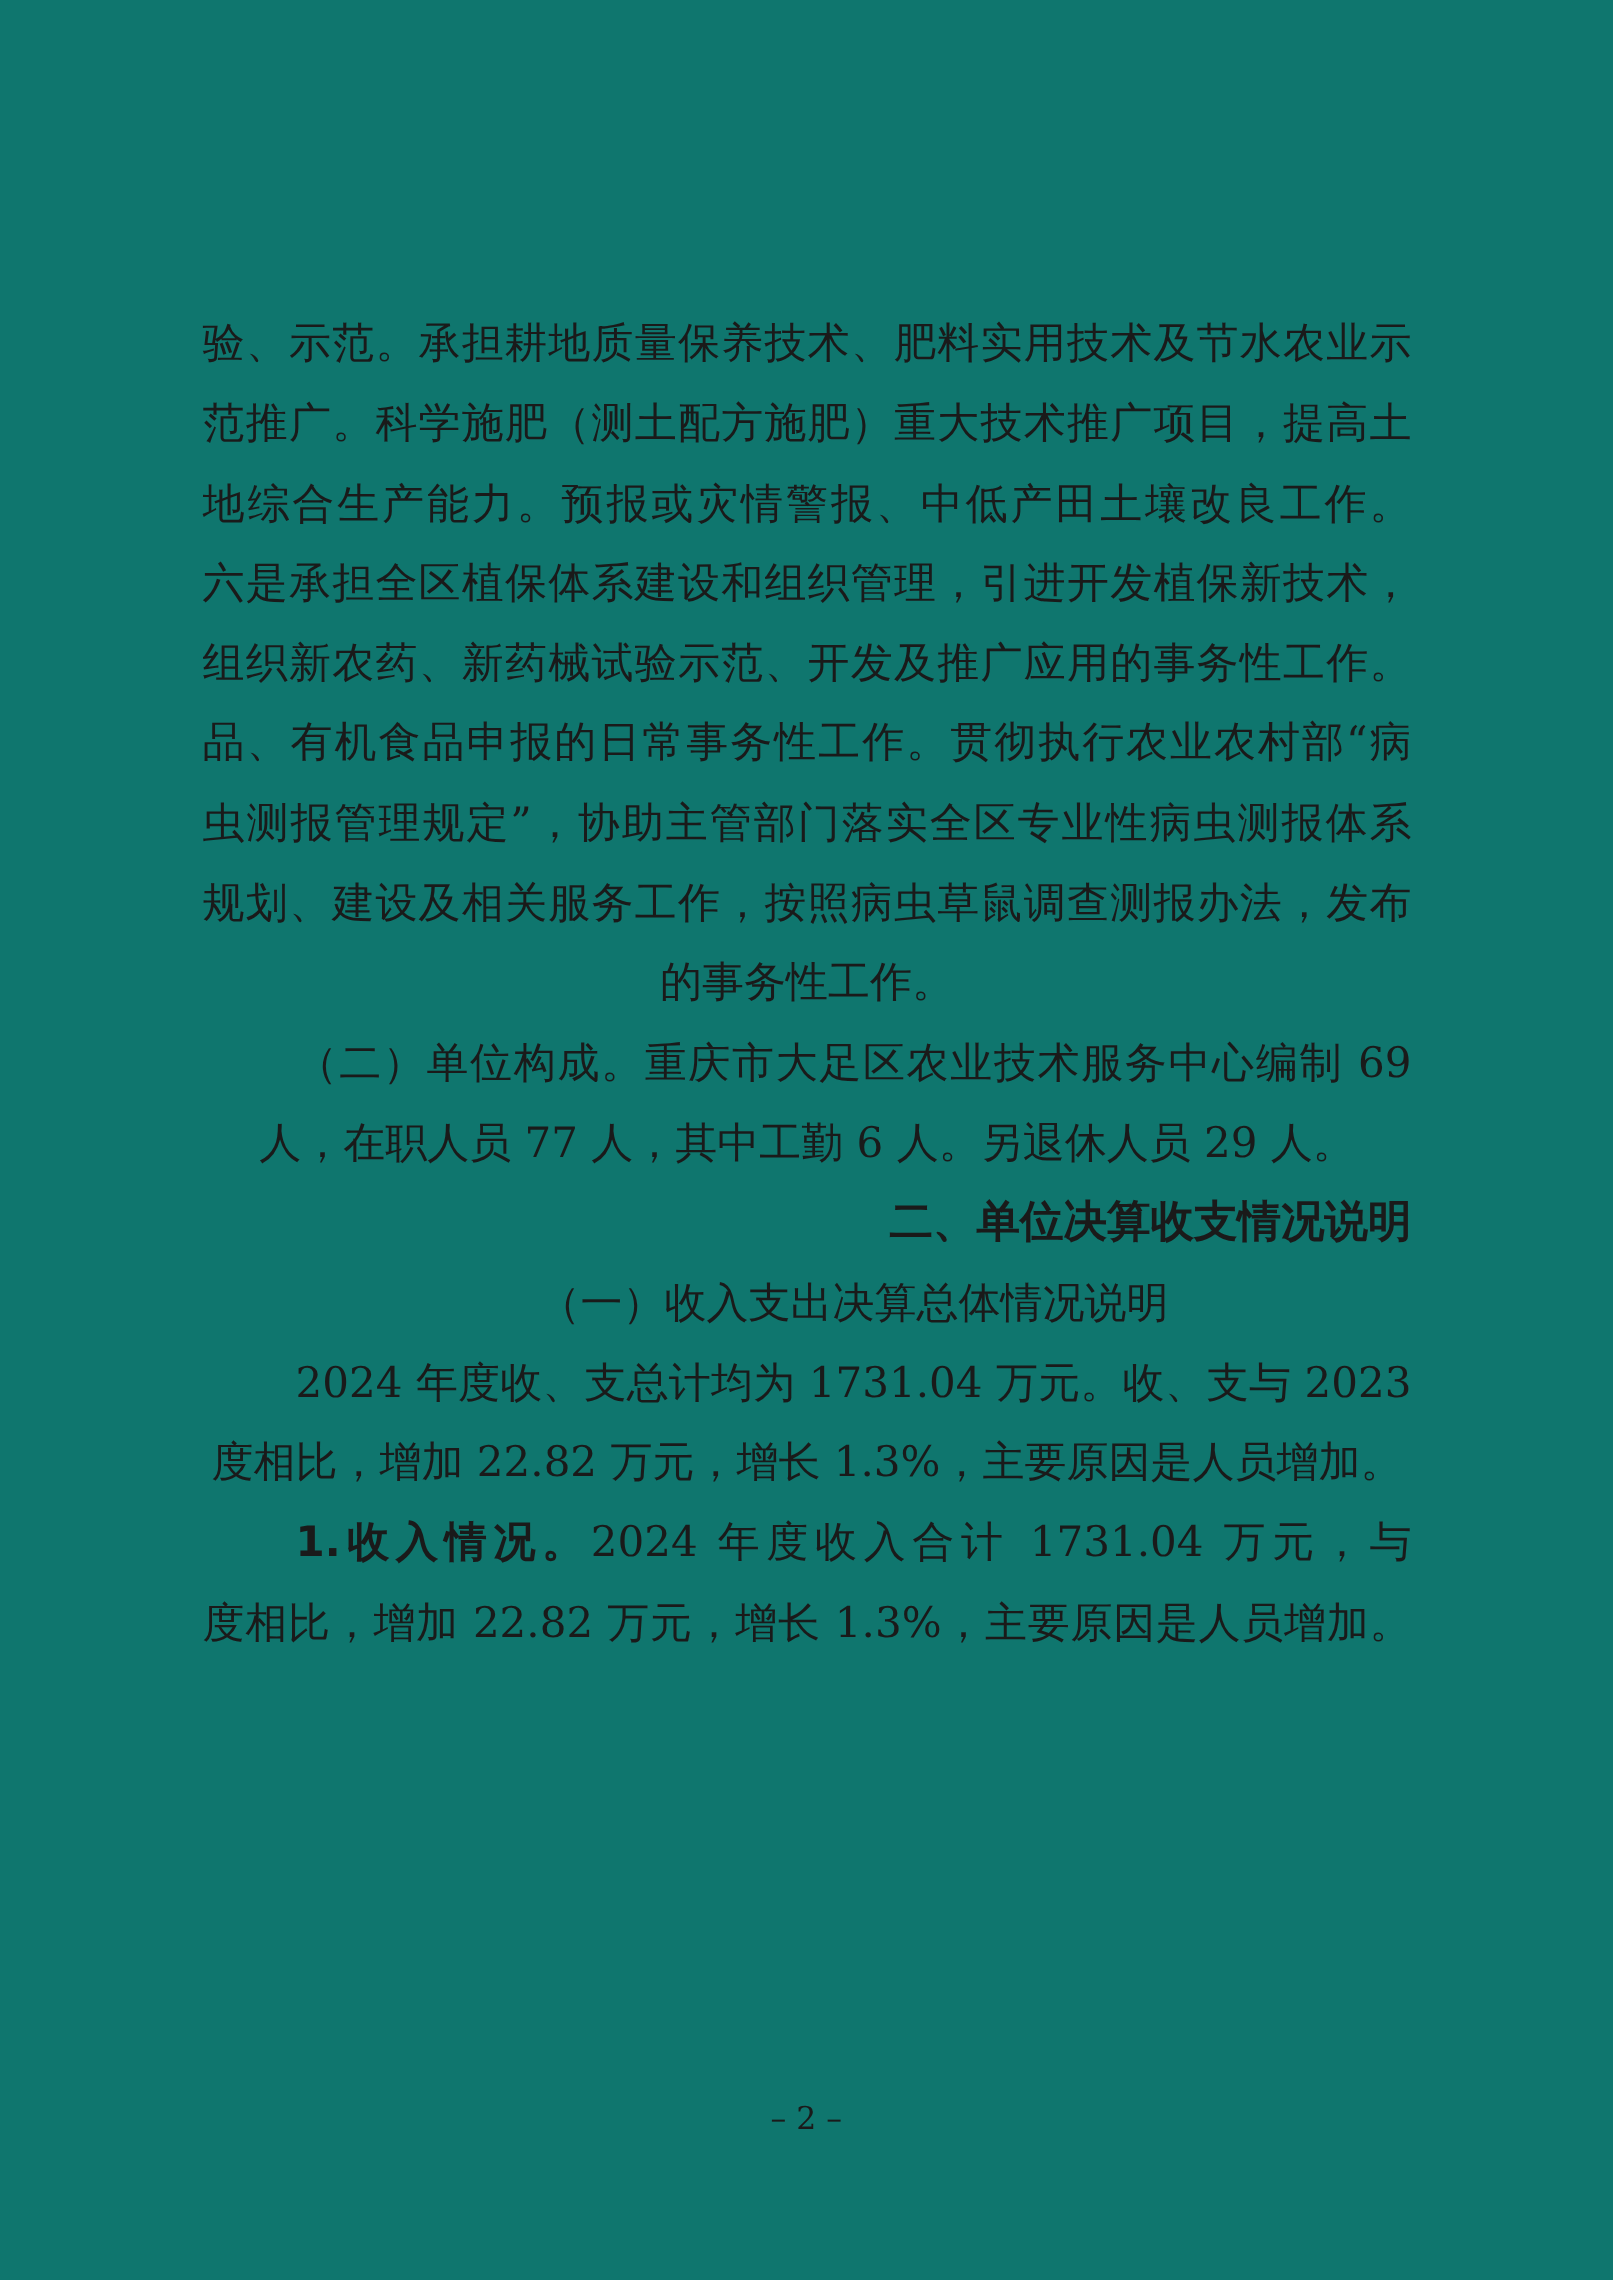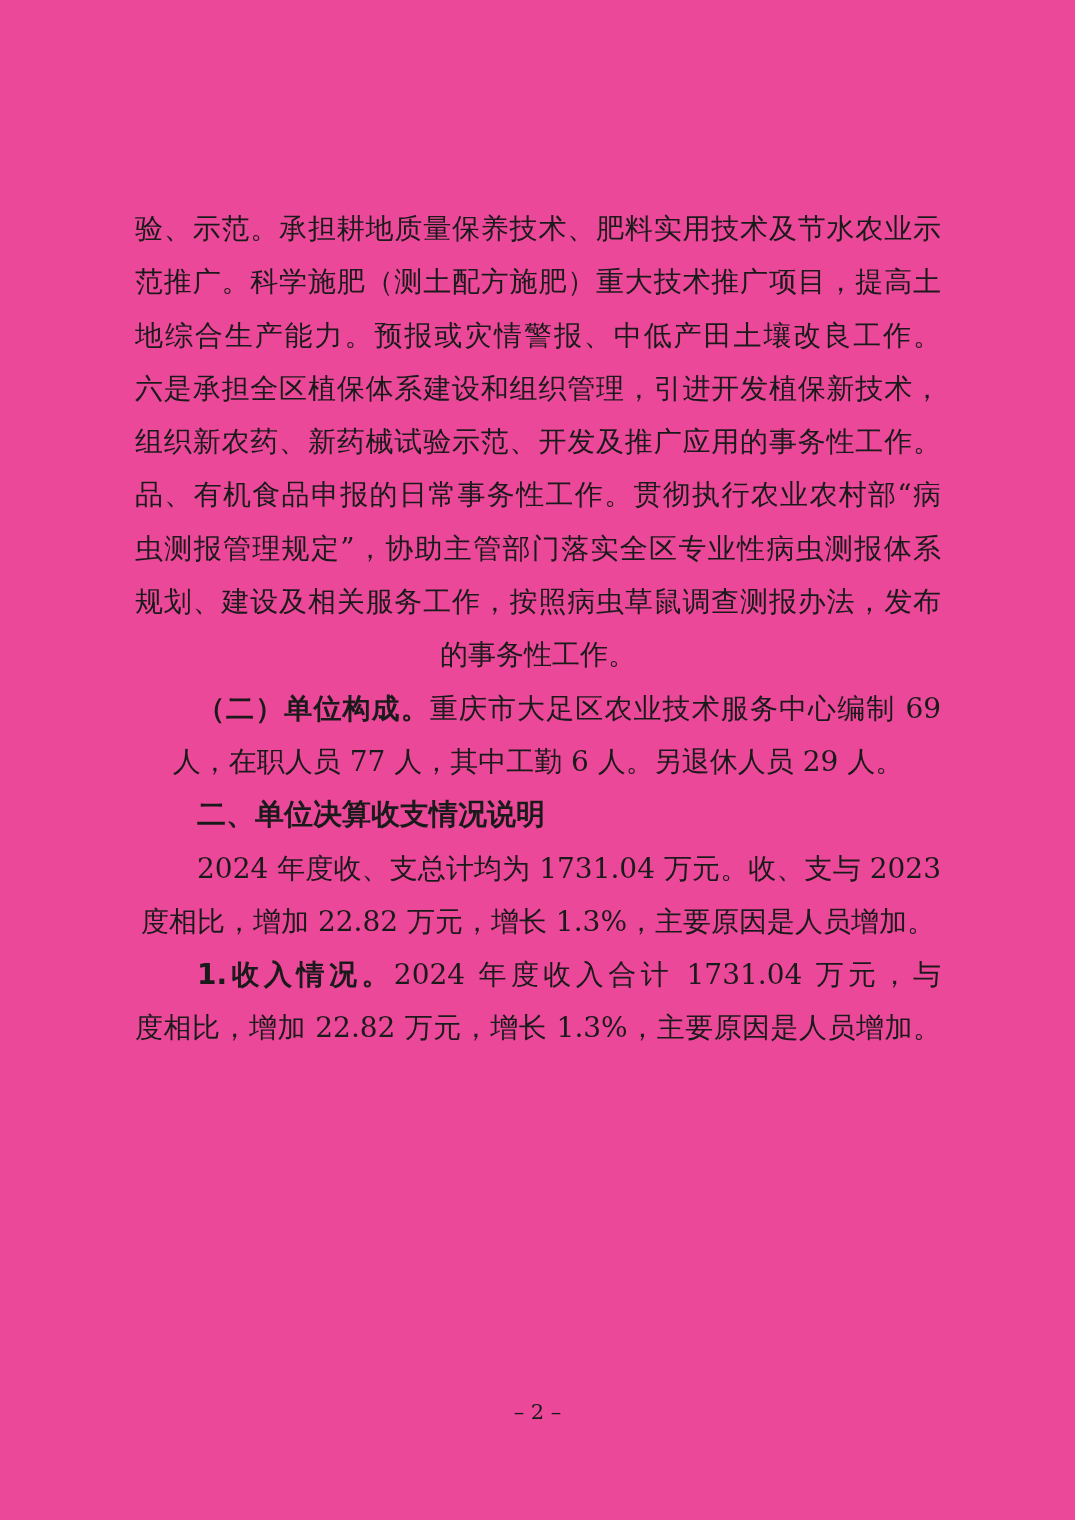--- a/index.html
+++ b/index.html
@@ -5,57 +5,58 @@
   html, body {
     margin: 0;
     padding: 0;
     background: #e8e8e8;
   }
   .page {
     position: relative;
     width: 1075px;
     height: 1520px;
     margin: 0 auto;
-    background: #ec4899;
+    background: #0f766e;
     color: #1a1a1a;
     font-family: "DejaVu Serif", "Liberation Serif", serif;
     overflow: hidden;
   }
   .textblock {
     position: absolute;
     left: 135px;
     top: 202px;
     width: 806px;
   }
   .line {
     display: block;
     height: 53.3px;
     line-height: 53.3px;
     font-size: 28px;
     letter-spacing: 0;
     white-space: normal;
     overflow: hidden;
+    text-align: right;
   }
   .justify {
     text-align: justify;
     text-align-last: justify;
   }
   .indent {
     text-indent: 62px;
   }
   .plain {
     text-align: center;
   }
   .heading {
     font-family: "DejaVu Sans", "Liberation Sans", sans-serif;
     font-weight: 700;
     font-size: 29px;
   }
   .lead {
-    font-weight: 700;
+    font-weight: 400;
   }
   .lead-sans {
     font-family: "DejaVu Sans", "Liberation Sans", sans-serif;
     font-weight: 700;
   }
   .page-number {
     position: absolute;
     left: 0;
     top: 1400px;
     width: 100%;
@@ -79,20 +80,21 @@
     <div class="line justify">虫测报管理规定”，协助主管部门落实全区专业性病虫测报体系</div>
     <div class="line justify">规划、建设及相关服务工作，按照病虫草鼠调查测报办法，发布</div>
     <div class="line plain">的事务性工作。</div>
 
     <div class="line justify indent">
       <span class="lead">（二）单位构成。</span><span>重庆市大足区农业技术服务中心编制 69</span>
     </div>
     <div class="line plain">人，在职人员 77 人，其中工勤 6 人。另退休人员 29 人。</div>
 
     <div class="line heading indent">二、单位决算收支情况说明</div>
+    <div class="line plain indent">（一）收入支出决算总体情况说明</div>
 
     <div class="line justify indent">2024 年度收、支总计均为 1731.04 万元。收、支与 2023 年</div>
     <div class="line plain">度相比，增加 22.82 万元，增长 1.3%，主要原因是人员增加。</div>
 
     <div class="line justify indent">
       <span class="lead-sans">1.收入情况。</span><span>2024 年度收入合计 1731.04 万元，与 2023 年</span>
     </div>
     <div class="line justify">度相比，增加 22.82 万元，增长 1.3%，主要原因是人员增加。其</div>
 
   </div>

